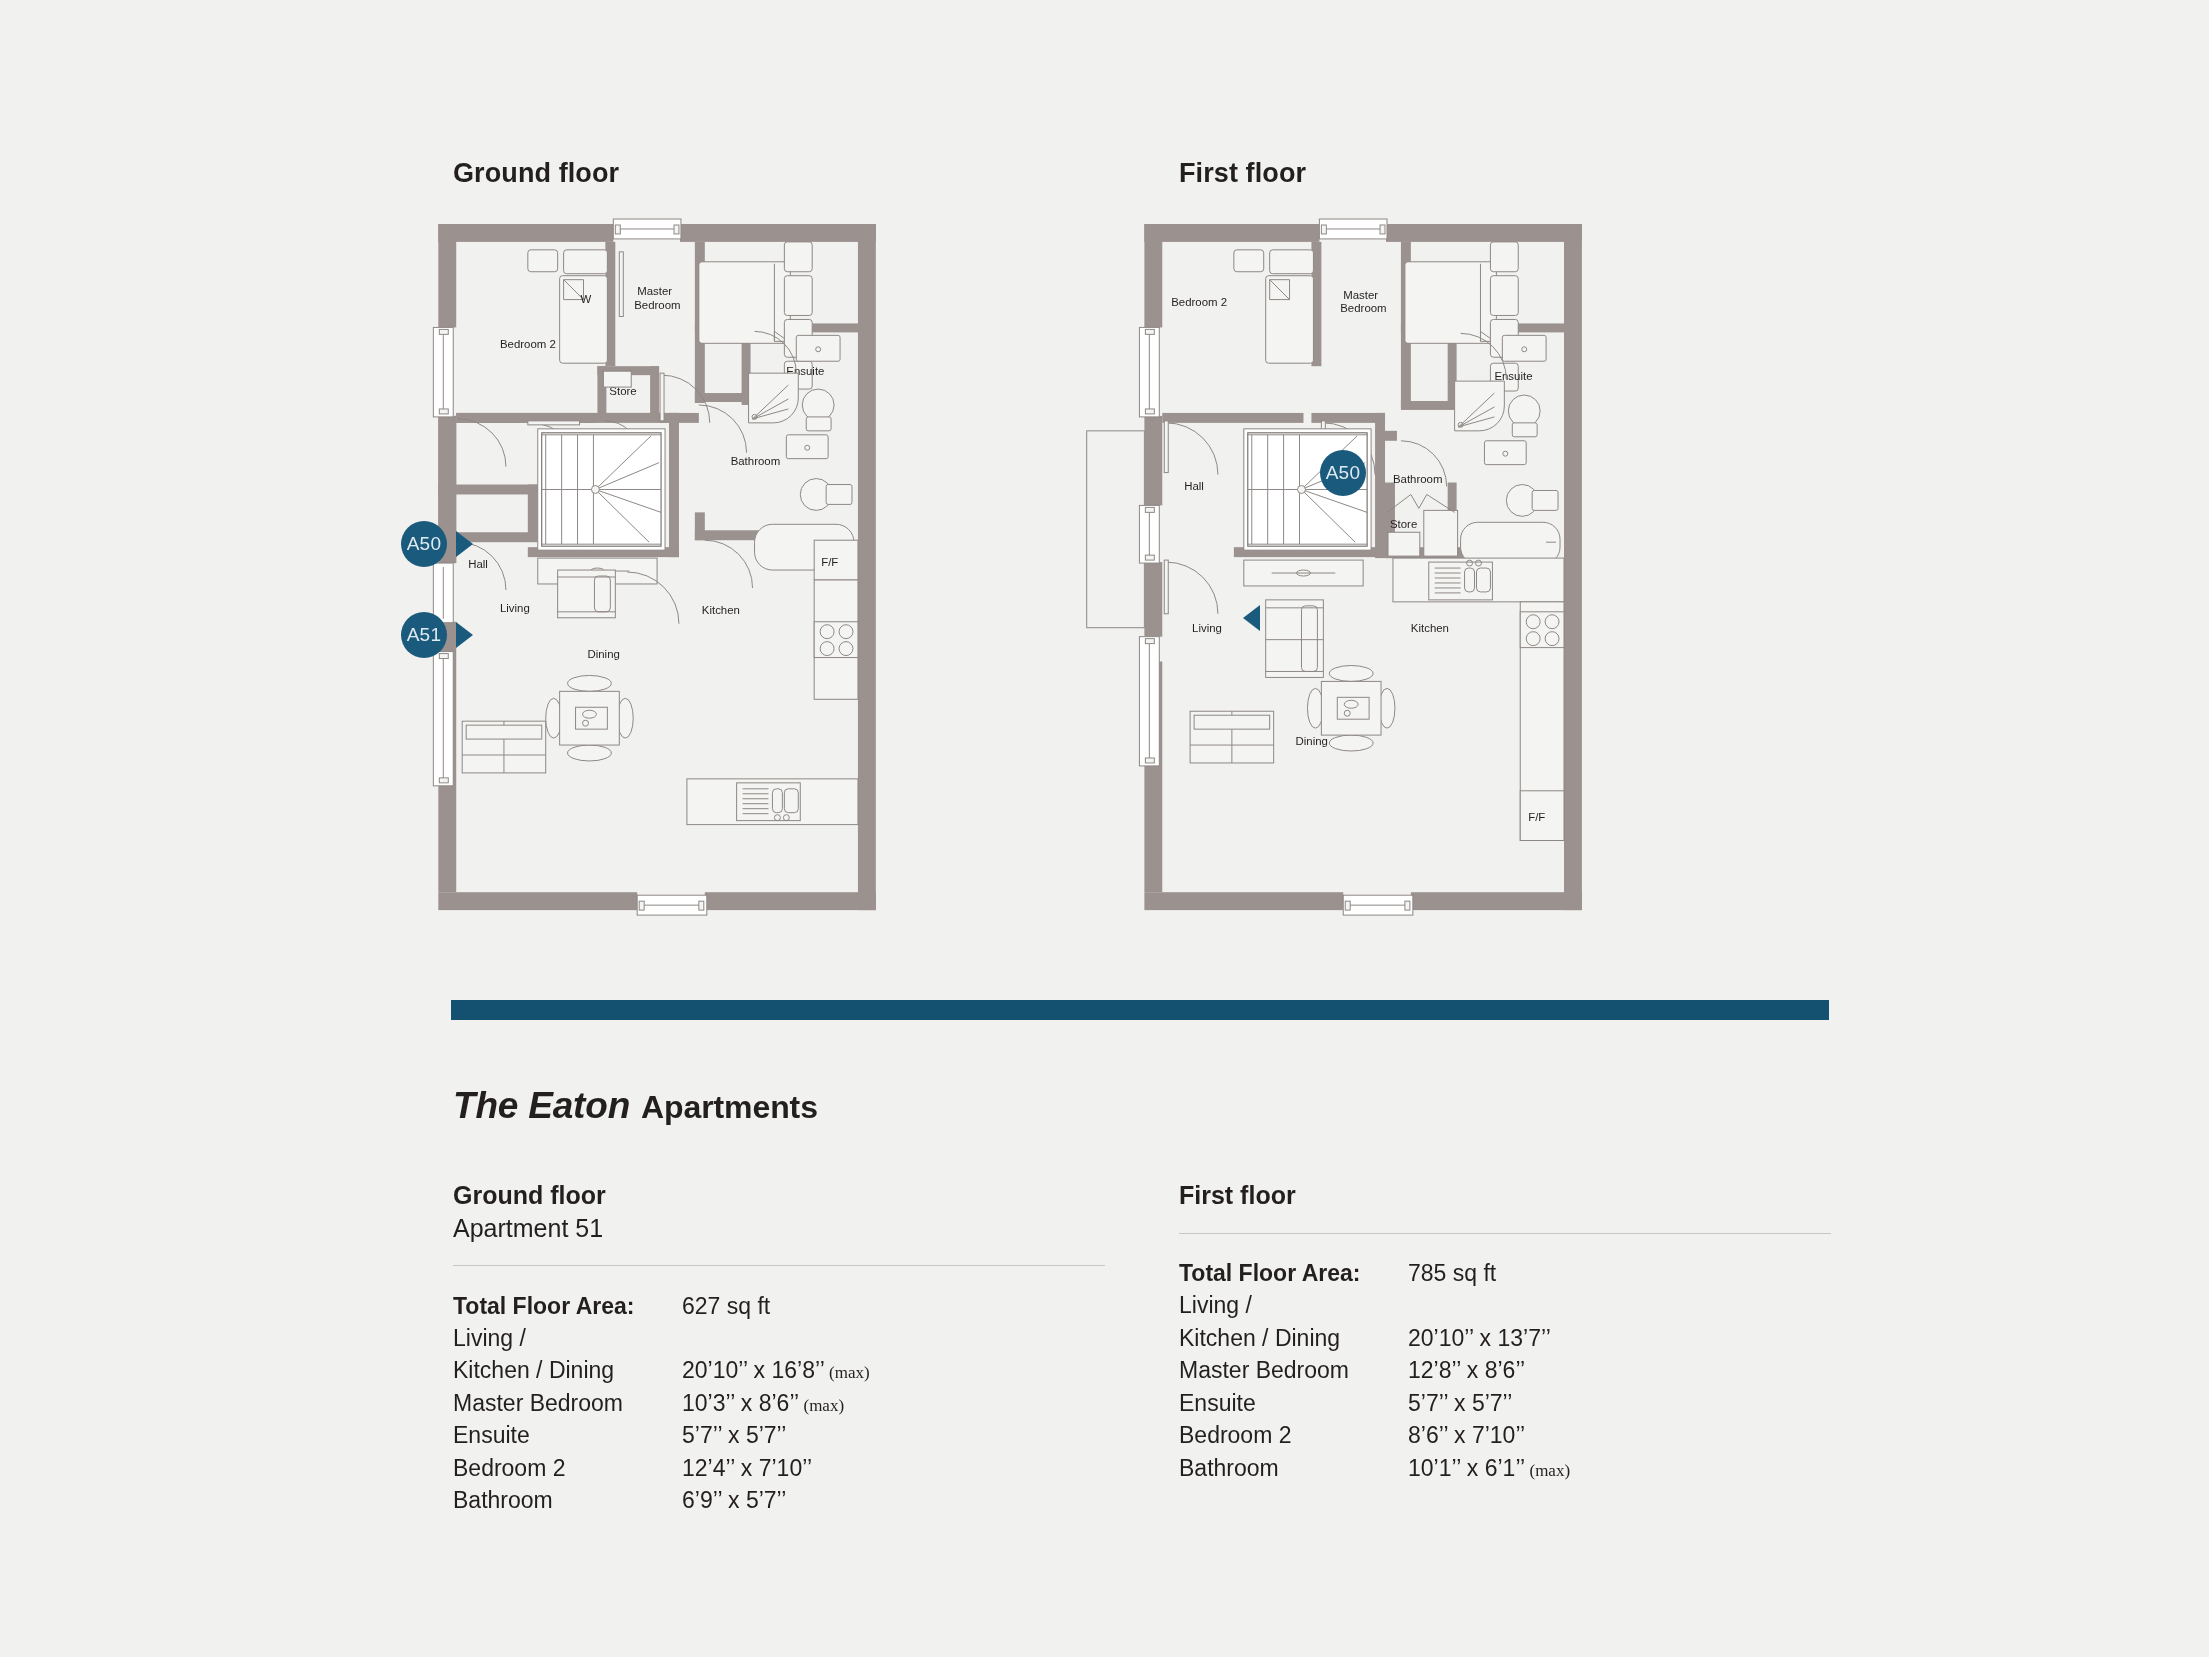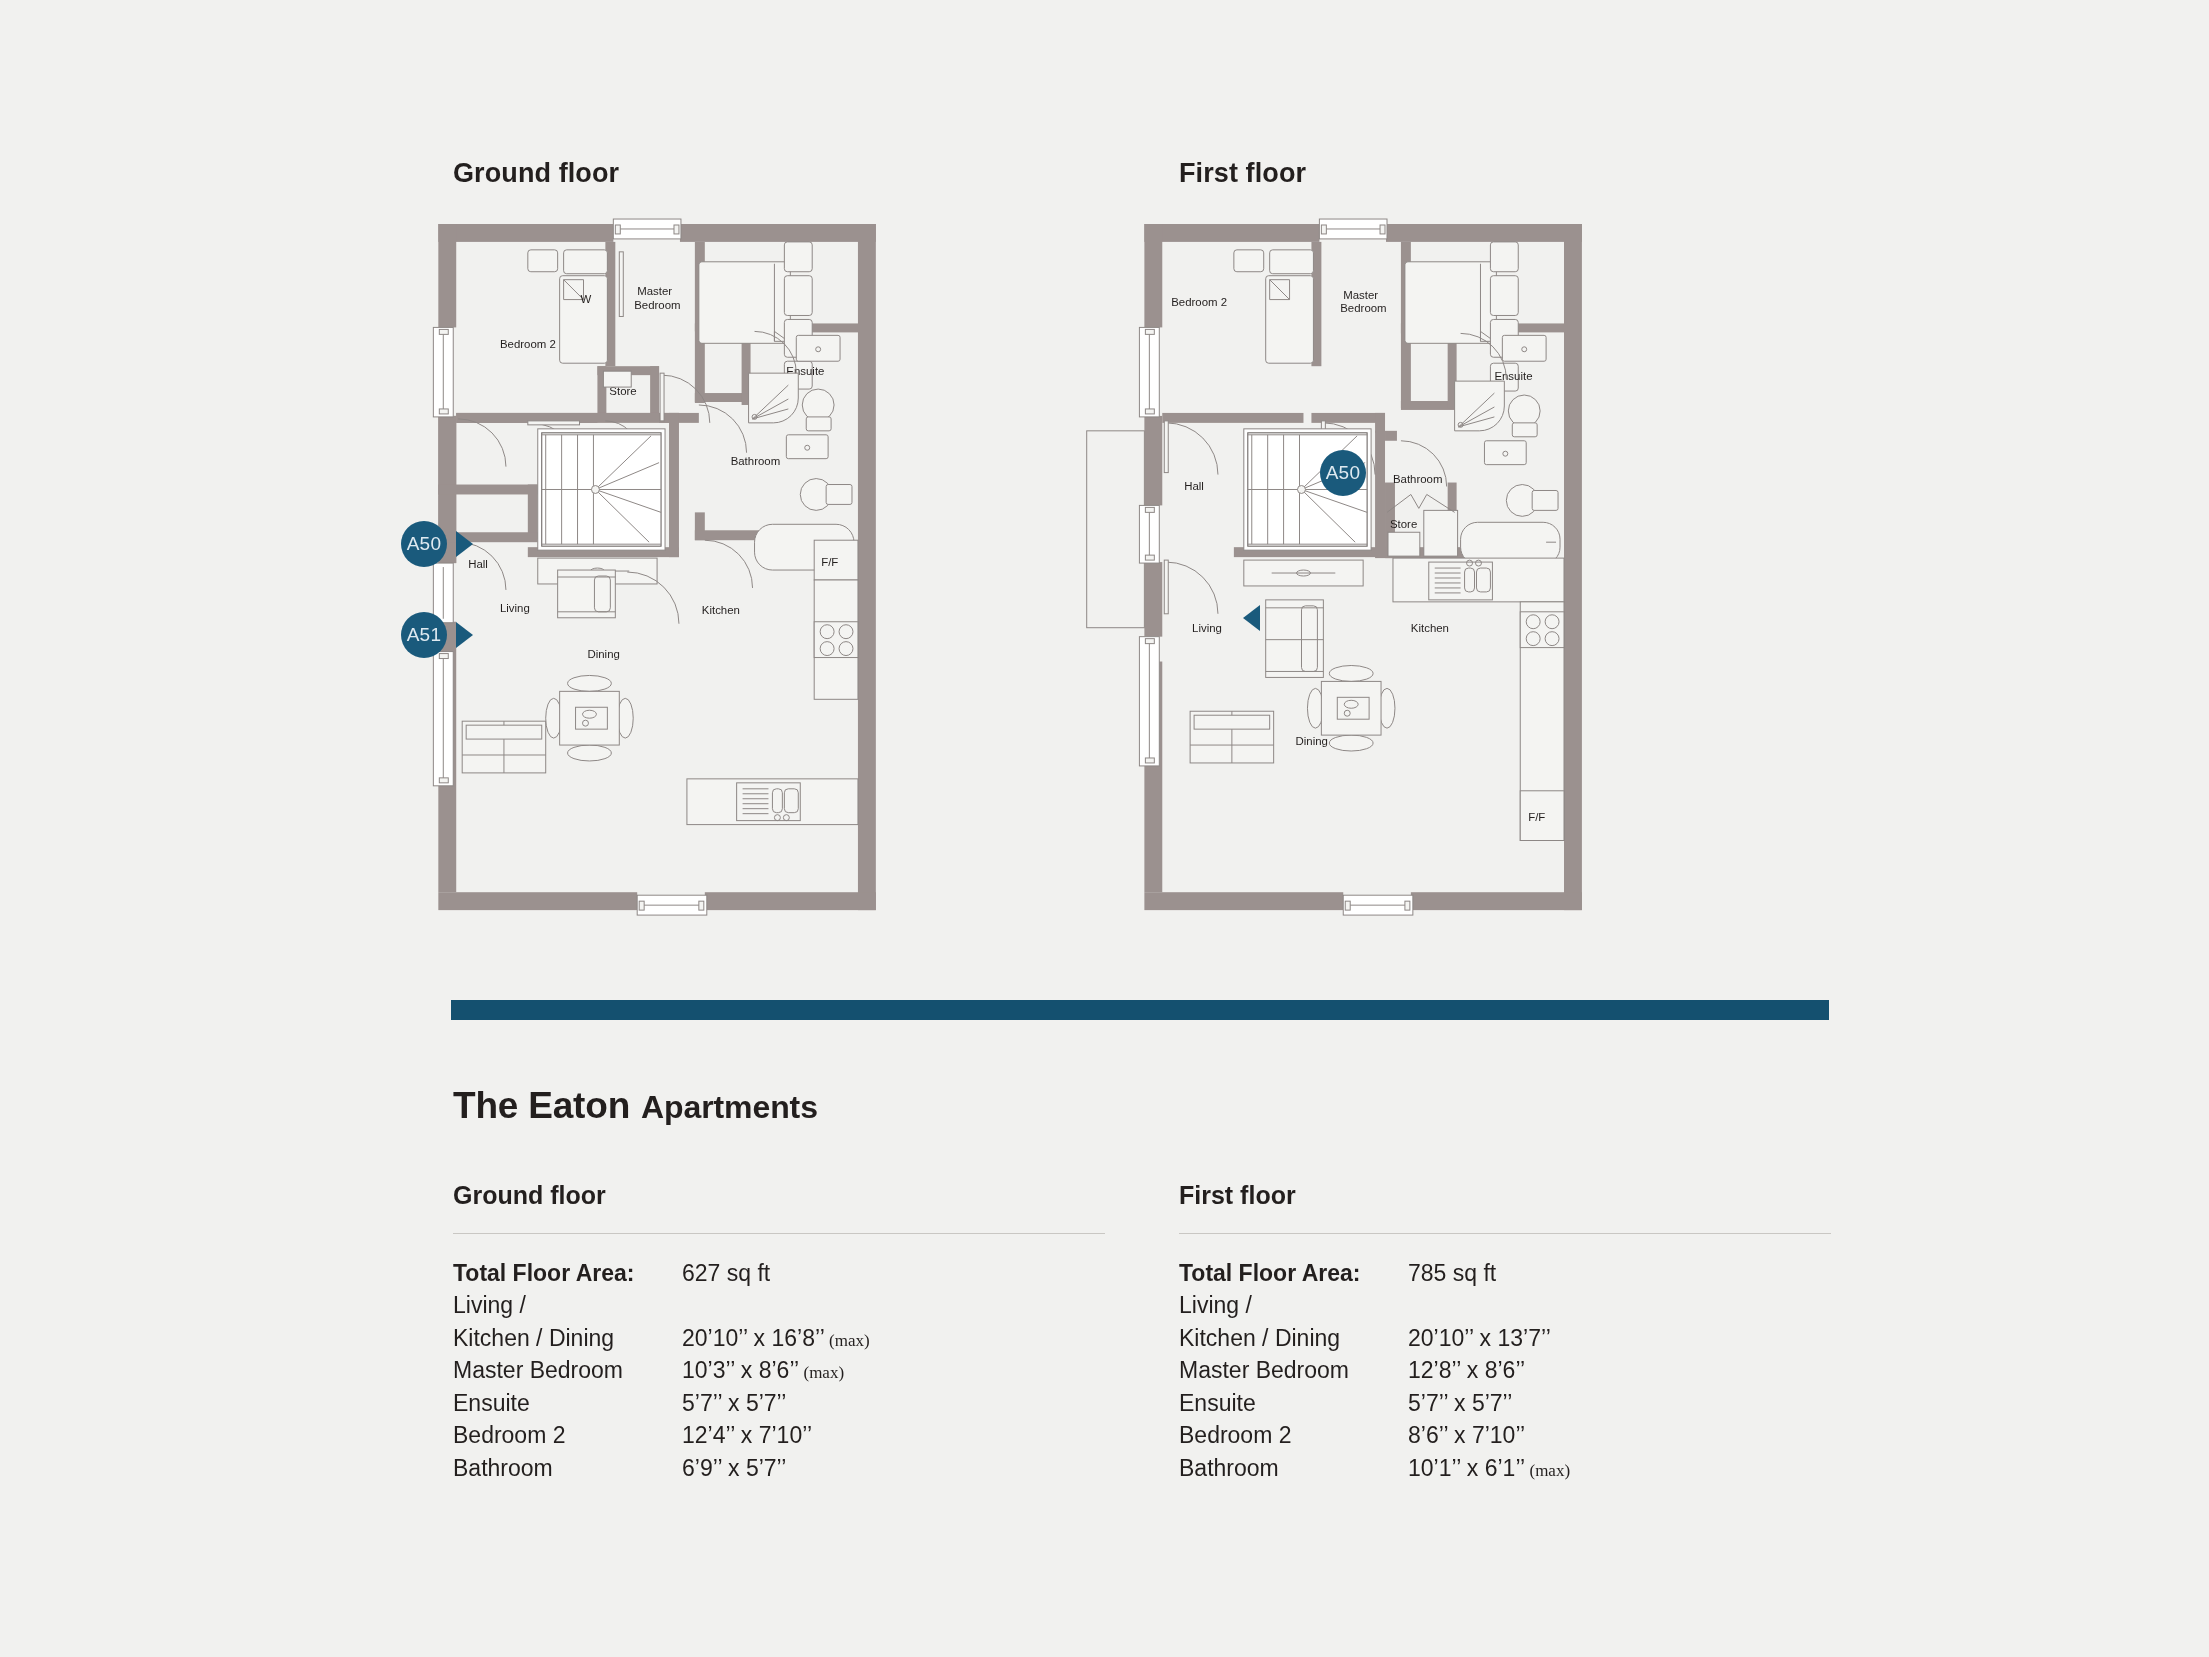--- a/index.html
+++ b/index.html
@@ -62,21 +62,21 @@
     left: 451px; top: 1000px;
     width: 1378px; height: 20px;
     background: #14506f;
   }
 
   
   #title-block {
     position: absolute; left: 453px; top: 1085px;
     display: flex; align-items: baseline; gap: 11px;
   }
-  #title-main { font-size: 37px; font-weight: 700; letter-spacing: -0.2px; }
+  #title-main { font-size: 37px; font-weight: 700; letter-spacing: -0.2px; font-style: italic; }
   #title-sub  { font-size: 32px; font-weight: 700; letter-spacing: -0.1px; }
 
   
   .spec-col { position: absolute; width: 652px; }
   #spec-left  { left: 453px; top: 1179px; }
   #spec-right { left: 1179px; top: 1179px; }
 
   .spec-floor { font-size: 25px; font-weight: 700; line-height: 1.3; }
   .spec-apt   { font-size: 25px; font-weight: 400; line-height: 1.3; }
   .spec-rule  { height: 1px; background: #c9c7c3; margin: 21px 0 24px 0; }
@@ -506,20 +506,21 @@
 
   <div id="blue-bar"></div>
 
   <div id="title-block">
     <span id="title-main">The Eaton</span>
     <span id="title-sub">Apartments</span>
   </div>
 
   <div class="spec-col" id="spec-left">
     <div class="spec-floor">Ground floor</div>
+    <div class="spec-apt">Apartment 51</div>
     <div class="spec-rule"></div>
     <table class="spec-table">
         <tbody id="spec-left-body">
           <tr>
             <td class="k bold">Total Floor Area:</td>
             <td>627 sq ft</td>
           </tr>
           <tr>
             <td class="k">Living /</td>
             <td></td>

